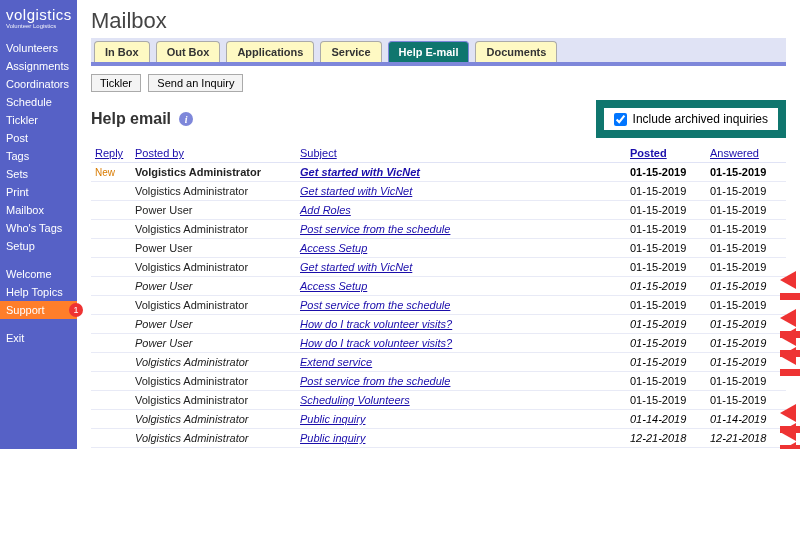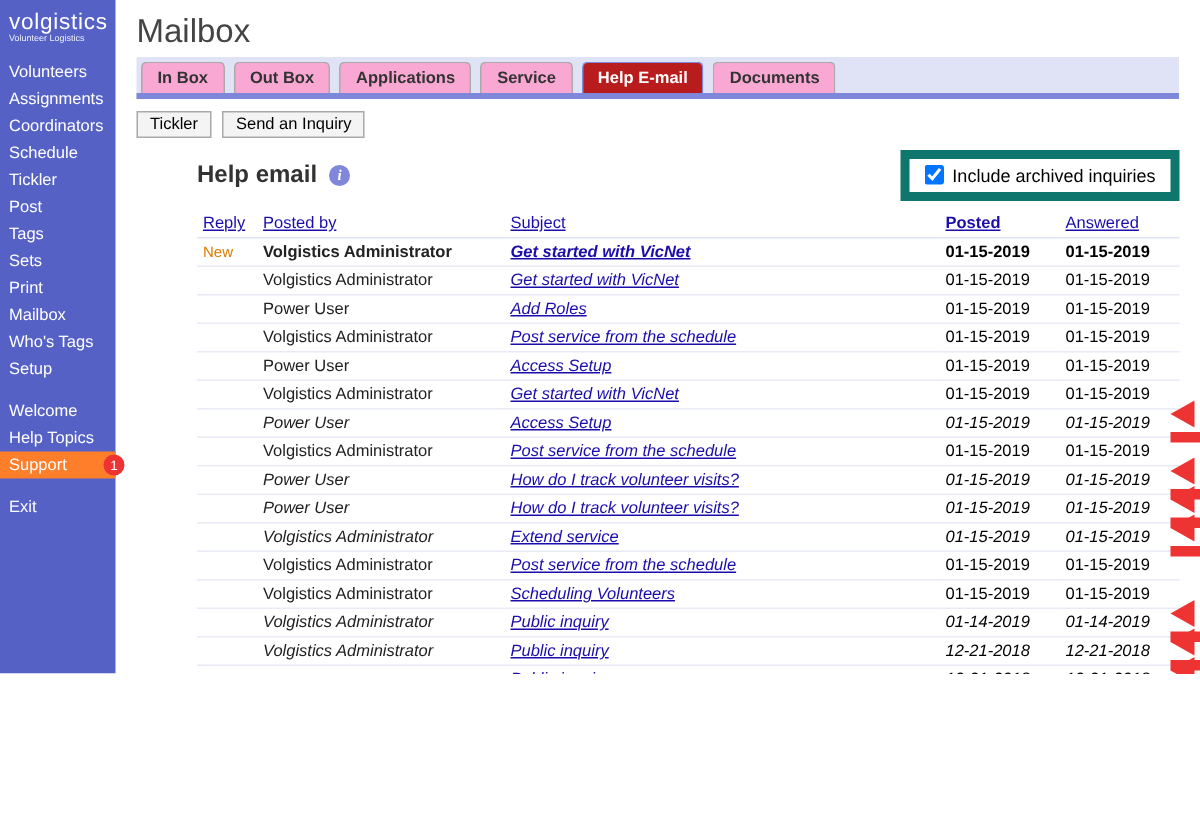--- a/index.html
+++ b/index.html
@@ -12,31 +12,31 @@
   .nav-item.sel { background: #ff7e2a; }
   .nav-spacer { height: 10px; }
   .badge { position: absolute; right: -6px; top: 2px; background: #e33; color: #fff; border-radius: 50%; width: 14px; height: 14px; font-size: 9px; line-height: 14px; text-align: center; }
 
   .main { flex: 1; background: #fff; display: flex; flex-direction: column; overflow: hidden; }
   .page-head { padding: 8px 14px 4px 14px; }
   .page-title { font-size: 22px; color: #444; font-weight: normal; }
 
   .tabs-wrap { padding: 0 14px; }
   .tabs { display: flex; border-bottom: 4px solid #7e87da; background: #e0e3f5; }
-  .tab { border: 1px solid #aaa; background: #f9a8d4; border-bottom: none; border-radius: 4px 4px 0 0; padding: 4px 10px; margin: 3px 3px 0 3px; font-size: 11px; font-weight: bold; color: #333; cursor: pointer; }
-  .tab.active { background: #b91c1c; color: #fff; border-color: #7e87da; }
+  .tab { border: 1px solid #aaa; background: #fef9c3; border-bottom: none; border-radius: 4px 4px 0 0; padding: 4px 10px; margin: 3px 3px 0 3px; font-size: 11px; font-weight: bold; color: #333; cursor: pointer; }
+  .tab.active { background: #0f766e; color: #fff; border-color: #7e87da; }
 
   .toolbar { padding: 8px 14px; }
   .btn { background: #f4f4f4; border: 1px solid #aaa; padding: 2px 8px; font-size: 11px; margin-right: 4px; cursor: pointer; }
 
-  .section { padding: 0 14px; margin-left: 40px; }
+  .section { padding: 0 14px; }
   .section-head { display: flex; align-items: center; justify-content: space-between; margin-bottom: 6px; }
   .section-title { font-size: 16px; font-weight: bold; color: #333; display: flex; align-items: center; gap: 8px; }
   .info-icon { display:inline-flex; width:14px; height:14px; border-radius:50%; background:#7e87da; color:#fff; align-items:center; justify-content:center; font-size:10px; font-style: italic; font-family: Georgia, serif; }
-  .archive-box { border: 6px solid #0f766e; padding: 4px 10px; display: flex; align-items: flex-start; gap: 6px; font-size: 12px; }
+  .archive-box { border: 8px solid #0f766e; padding: 4px 10px; display: flex; align-items: center; gap: 6px; font-size: 12px; }
   .archive-box input { transform: scale(1.0); }
 
   table { width: 100%; border-collapse: collapse; font-size: 11px; }
   th { text-align: left; padding: 3px 4px; color: #1a0dab; text-decoration: underline; font-weight: normal; cursor: pointer; border-bottom: 1px solid #e0e3f5; }
   th.reply { }
   td { padding: 3px 4px; border-bottom: 1px solid #e8eaf6; }
   td.reply { color: #d97b00; font-weight: normal; font-size: 10px; }
   td.postedby { color: #222; }
   td.subject a { color: #1a0dab; text-decoration: underline; font-style: italic; }
   tr.archived td { font-style: italic; }

